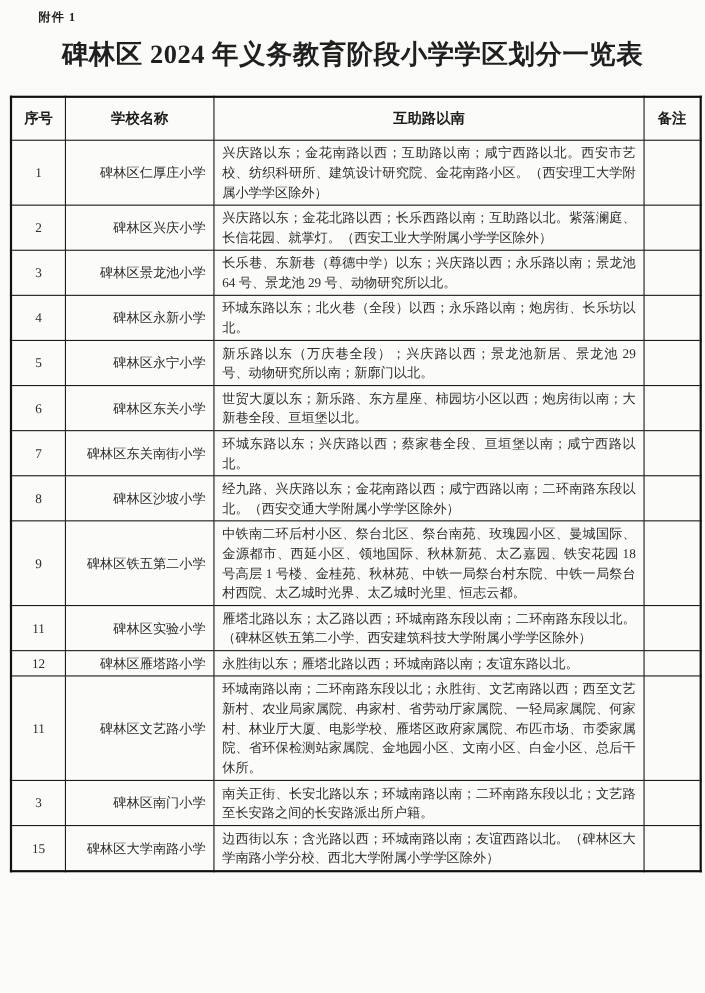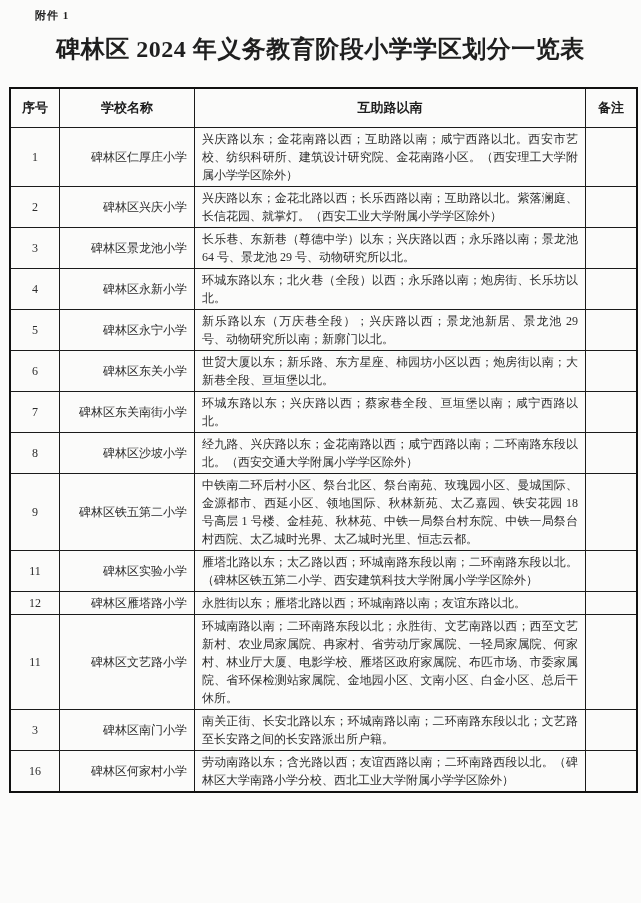--- a/index.html
+++ b/index.html
@@ -171,20 +171,20 @@
         <td class="cell-range">环城南路以南；二环南路东段以北；永胜街、文艺南路以西；西至文艺新村、农业局家属院、冉家村、省劳动厅家属院、一轻局家属院、何家村、林业厅大厦、电影学校、雁塔区政府家属院、布匹市场、市委家属院、省环保检测站家属院、金地园小区、文南小区、白金小区、总后干休所。</td>
         <td class="cell-note"></td>
       </tr>
       <tr>
         <td class="cell-no">3</td>
         <td class="cell-name">碑林区南门小学</td>
         <td class="cell-range">南关正街、长安北路以东；环城南路以南；二环南路东段以北；文艺路至长安路之间的长安路派出所户籍。</td>
         <td class="cell-note"></td>
       </tr>
       <tr>
-        <td class="cell-no">16</td>
-        <td class="cell-name">碑林区何家村小学</td>
-        <td class="cell-range">劳动南路以东；含光路以西；友谊西路以南；二环南路西段以北。（碑林区大学南路小学分校、西北工业大学附属小学学区除外）</td>
+        <td class="cell-no">15</td>
+        <td class="cell-name">碑林区大学南路小学</td>
+        <td class="cell-range">边西街以东；含光路以西；环城南路以南；友谊西路以北。（碑林区大学南路小学分校、西北大学附属小学学区除外）</td>
         <td class="cell-note"></td>
       </tr>
     </tbody>
   </table>
 </div>
 
 </body></html>

